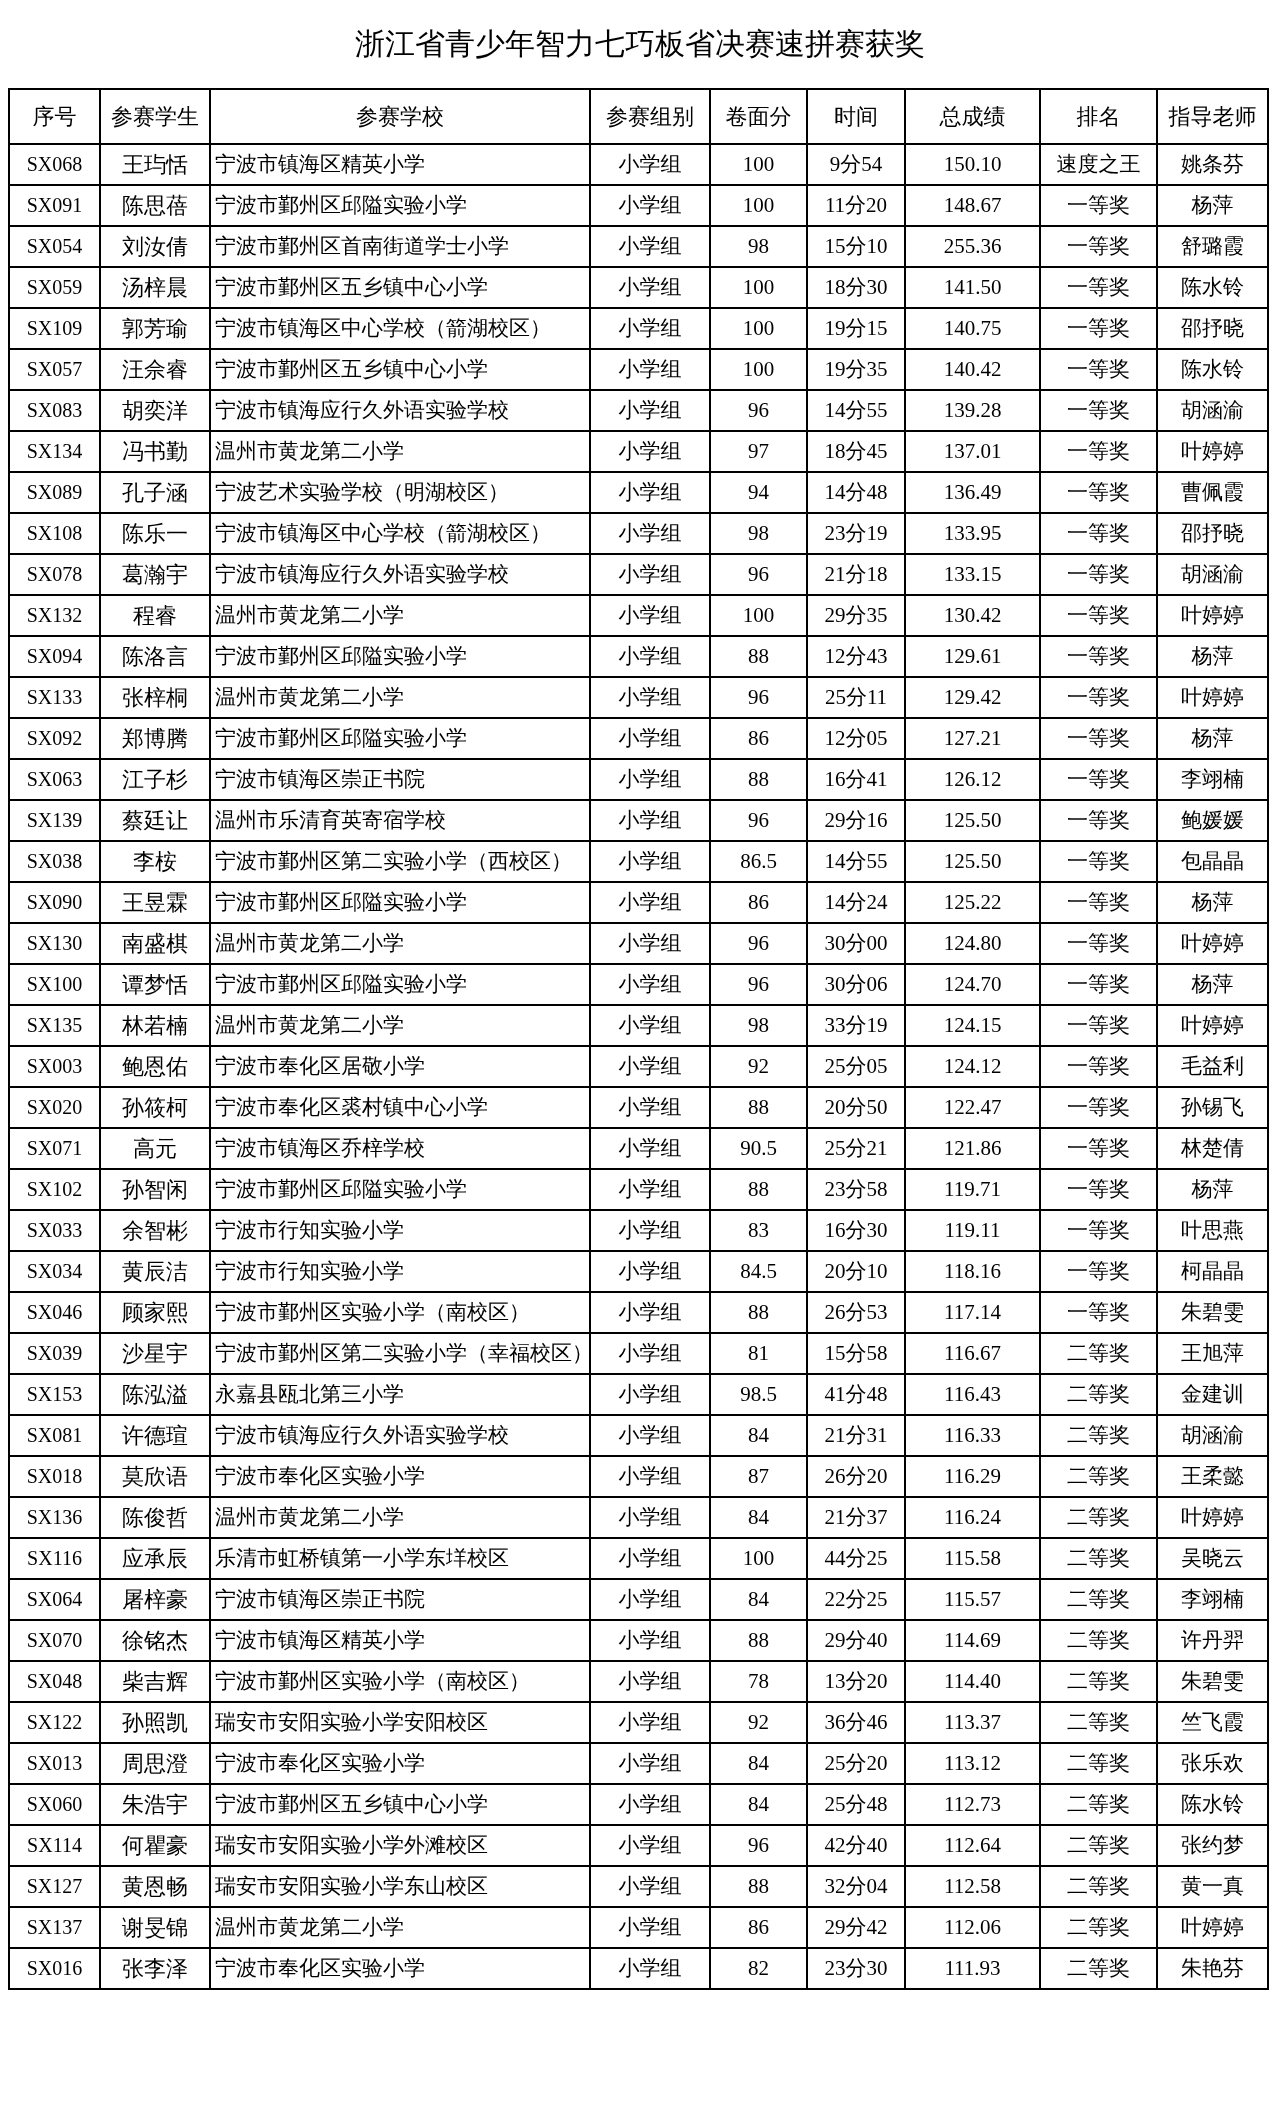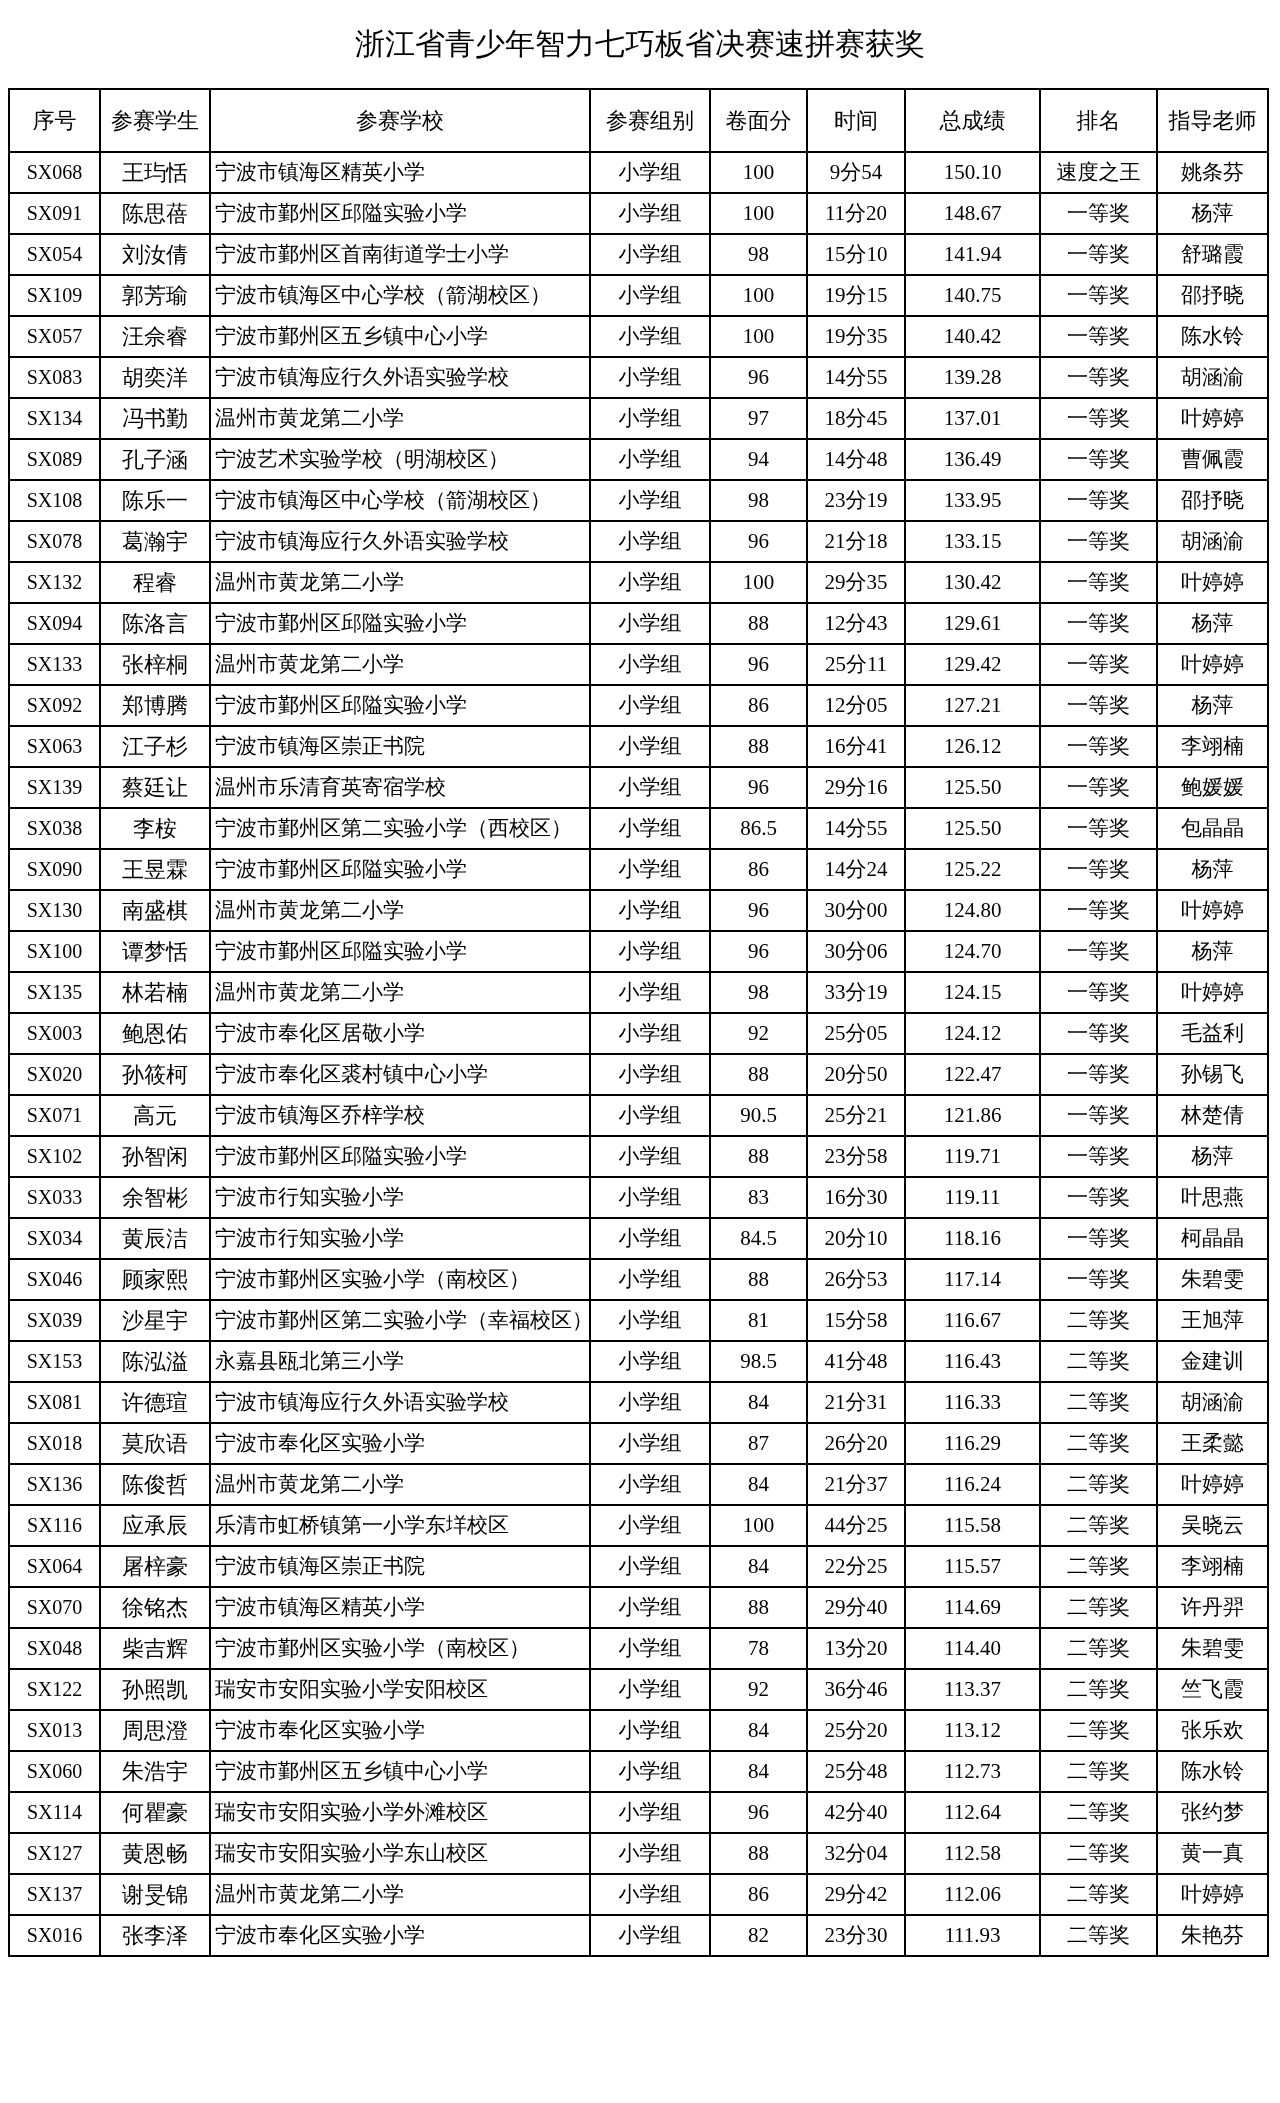--- a/index.html
+++ b/index.html
@@ -34,21 +34,21 @@
   }
   th, td {
     border: 2px solid #000000;
     overflow: hidden;
     white-space: nowrap;
     text-align: center;
     font-weight: normal;
     padding: 0;
   }
   th {
-    height: 63px;
+    height: 55px;
     font-size: 22px;
   }
   td {
     height: 39px;
     font-size: 21px;
     line-height: 39px;
   }
   td.col-id { font-size: 20px; }
   td.col-school {
     text-align: left;
@@ -111,23 +111,34 @@
           <td class="col-rank">一等奖</td>
           <td class="col-teacher">杨萍</td>
         </tr>
         <tr>
           <td class="col-id">SX054</td>
           <td class="col-student">刘汝倩</td>
           <td class="col-school">宁波市鄞州区首南街道学士小学</td>
           <td class="col-group">小学组</td>
           <td class="col-paper_score">98</td>
           <td class="col-time">15分10</td>
-          <td class="col-total_score">141.94</td>
+          <td class="col-total_score">255.36</td>
           <td class="col-rank">一等奖</td>
           <td class="col-teacher">舒璐霞</td>
+        </tr>
+        <tr>
+          <td class="col-id">SX059</td>
+          <td class="col-student">汤梓晨</td>
+          <td class="col-school">宁波市鄞州区五乡镇中心小学</td>
+          <td class="col-group">小学组</td>
+          <td class="col-paper_score">100</td>
+          <td class="col-time">18分30</td>
+          <td class="col-total_score">141.50</td>
+          <td class="col-rank">一等奖</td>
+          <td class="col-teacher">陈水铃</td>
         </tr>
         <tr>
           <td class="col-id">SX109</td>
           <td class="col-student">郭芳瑜</td>
           <td class="col-school">宁波市镇海区中心学校（箭湖校区）</td>
           <td class="col-group">小学组</td>
           <td class="col-paper_score">100</td>
           <td class="col-time">19分15</td>
           <td class="col-total_score">140.75</td>
           <td class="col-rank">一等奖</td>

